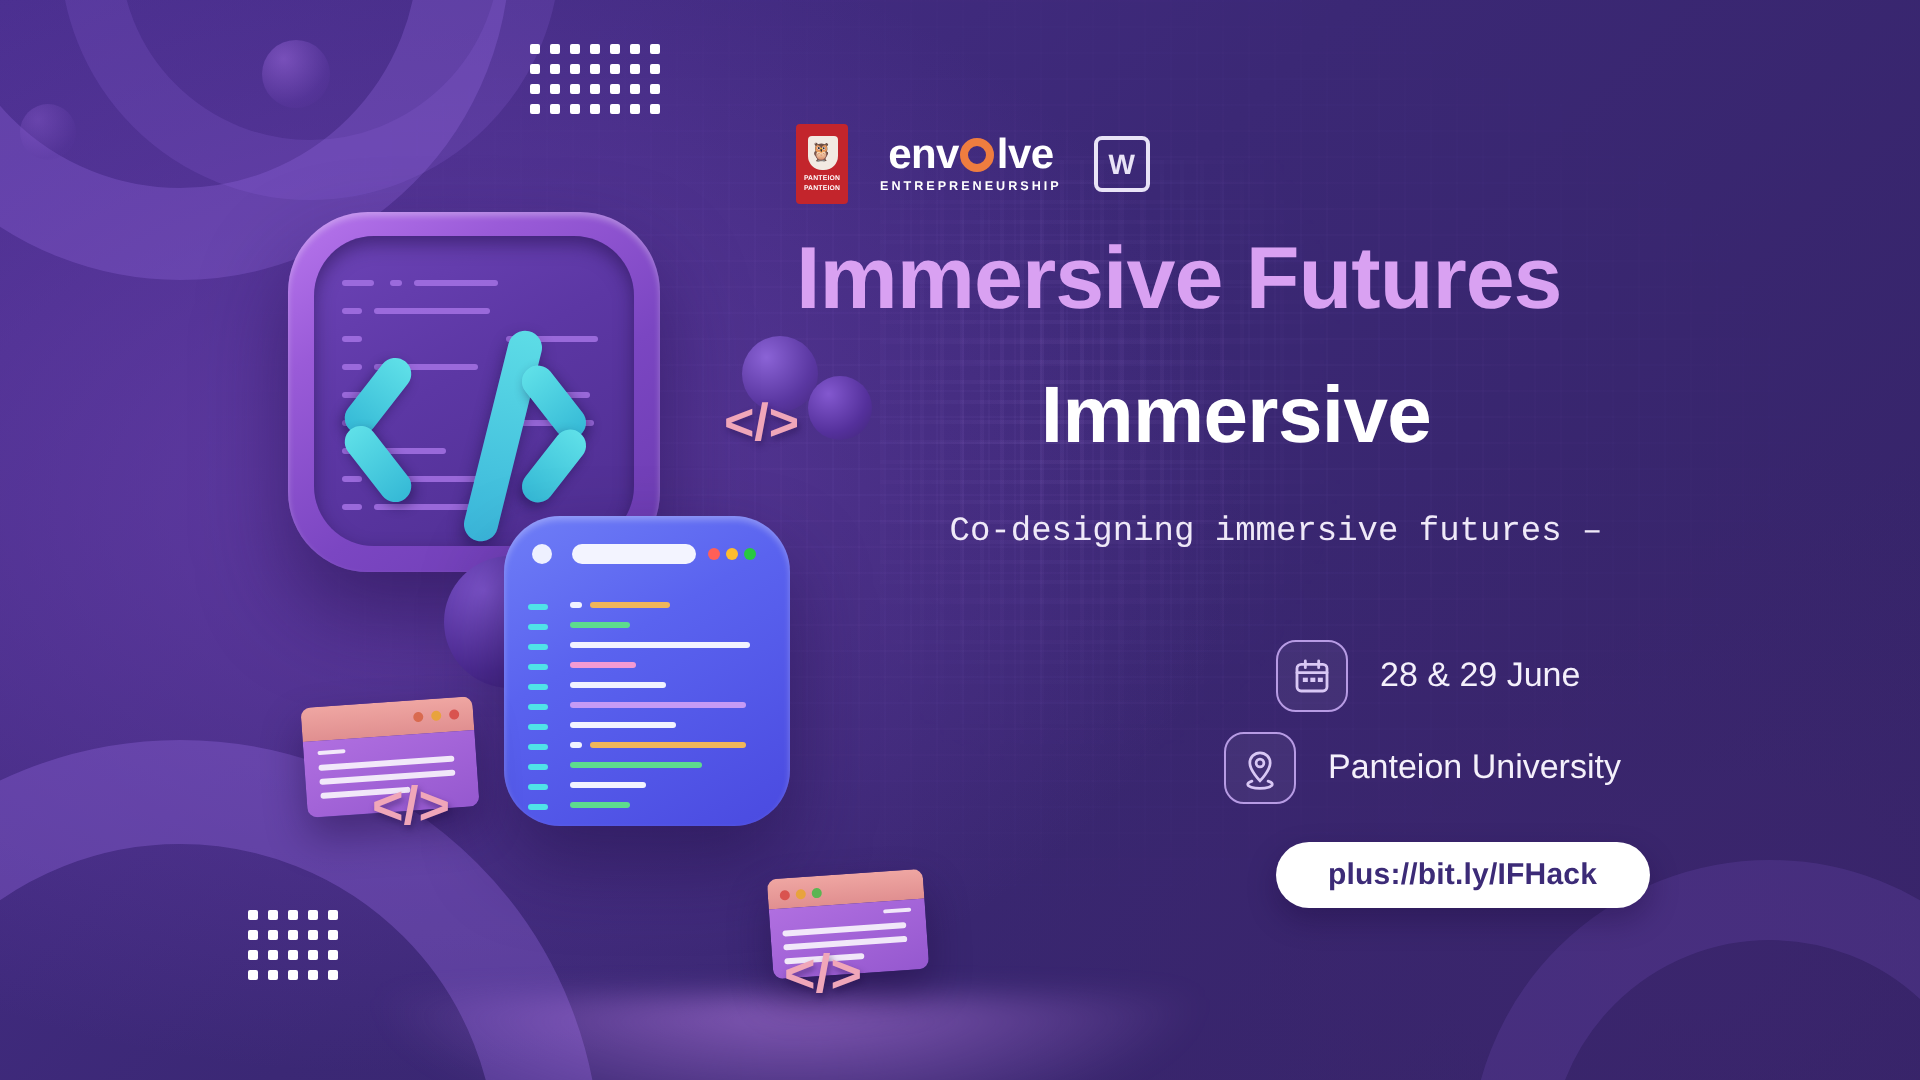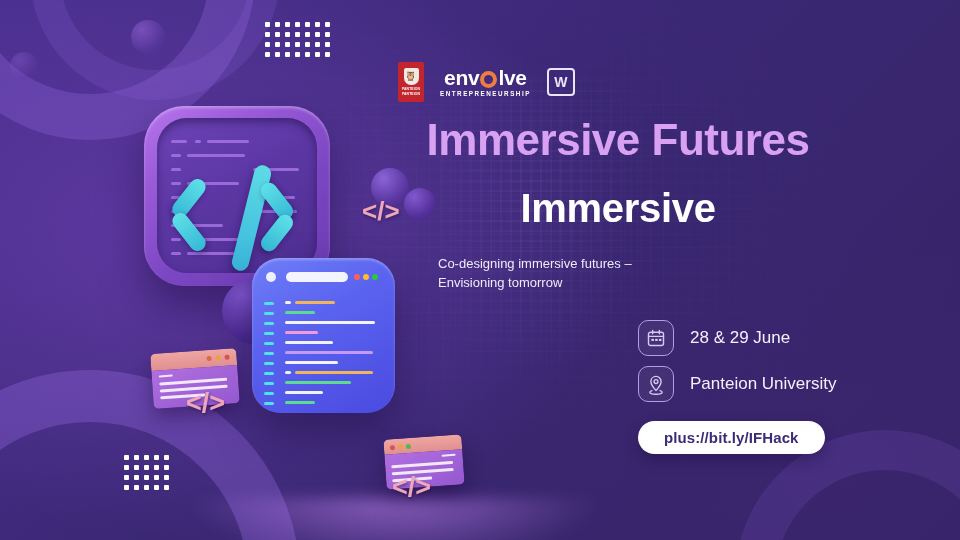--- a/index.html
+++ b/index.html
@@ -152,55 +152,55 @@
   .creative-plus-word { font-size:12px; font-weight:700; color:#c07ae8; letter-spacing:0; }
 
   .logo-panteion { width:26px; height:40px; background:#c3252c; border-radius:2px;
     display:flex; flex-direction:column; align-items:center; justify-content:center; gap:2px; padding:3px 1px; }
   .shield { width:15px; height:17px; background:#f2eae2; position:relative;
     border-radius:2px 2px 7px 7px; display:flex; align-items:center; justify-content:center; }
   .shield-owl { font-size:9px; line-height:1; color:#c3252c; }
   .panteion-txt { font-size:3.4px; color:#ffffff; font-weight:700; line-height:1.35; text-align:center; letter-spacing:.1px; }
 
   .logo-envolve { display:flex; flex-direction:column; align-items:center; }
-  .env-word { font-size:21px; font-weight:700; color:#ffffff; line-height:1; letter-spacing:-.3px; display:flex; align-items:flex-end; }
+  .env-word { font-size:21px; font-weight:700; color:#ffffff; line-height:1; letter-spacing:-.3px; display:flex; align-items:center; }
   .env-o { display:inline-block; width:17px; height:17px; border-radius:50%;
     border:4px solid #ef7d3f; margin:0 1px; background:transparent; }
   .env-sub { font-size:6.3px; font-weight:700; color:#ffffff; letter-spacing:1.5px; margin-top:2px; }
 
   .logo-welead { display:flex; align-items:center; gap:9px; }
   .wl-box { width:28px; height:28px; border:2.5px solid #e9e4f7; border-radius:4px;
     display:flex; align-items:center; justify-content:center; }
   .wl-w { font-size:14px; font-weight:700; color:#e9e4f7; line-height:1; }
   .wl-word { font-size:24px; font-weight:700; color:#eee9fb; letter-spacing:.5px; }
 
   .title1 {
     position:absolute; left:398px; top:118px; width:440px;
     font-size:44px; font-weight:700; color:#d9a1f2; letter-spacing:-.5px; line-height:1;
-    text-align:center;
+    text-align:left;
   }
   .title2 {
     position:absolute; left:398px; top:188px; width:440px;
     font-size:40px; font-weight:700; color:#ffffff; letter-spacing:-.3px; line-height:1;
     text-align:center;
   }
   .tagline {
     position:absolute; left:438px; top:255px; width:400px;
-    font-size:13px; color:#efe9f8; line-height:1.45; text-align:left;
+    font-size:17px; color:#efe9f8; line-height:1.45; text-align:center;font-family:Liberation Mono, monospace;
   }
 
   .info-row { position:absolute; display:flex; align-items:center; gap:16px; }
   .info-icon {
     width:36px; height:36px; border-radius:10px; border:1.6px solid #b79be4;
     background:rgba(255,255,255,.05);
     display:flex; align-items:center; justify-content:center; flex:none;
   }
   .info-text { font-size:17px; color:#f4f0fb; }
   #row-date { left:638px; top:320px; }
-  #row-venue { left:638px; top:366px; }
+  #row-venue { left:612px; top:366px; }
 
   .url-btn {
     position:absolute; left:638px; top:421px; height:33px; padding:0 26px;
     background:#ffffff; border-radius:18px;
     display:flex; align-items:center; justify-content:center;
     box-shadow:0 6px 14px rgba(25,10,60,.35);
     font-size:15px; font-weight:700; color:#3c2b77; letter-spacing:.1px;
     cursor:pointer;
   }
 </style>
@@ -400,21 +400,20 @@
       </div>
     </div>
 
   </div>
 
   <div class="title1">Immersive Futures</div>
   <div class="title2">Immersive</div>
 
   <div class="tagline">
     <div>Co-designing immersive futures –</div>
-    <div>Envisioning tomorrow</div>
   </div>
 
   <div class="info-row" id="row-date">
     <div class="info-icon">
       <svg width="20" height="20" viewBox="0 0 24 24" fill="none" stroke="#d9c8f5" stroke-width="1.7" stroke-linecap="round">
         <rect x="3" y="5" width="18" height="16" rx="2.5"></rect>
         <path d="M3 10h18"></path>
         <path d="M8 3v4M16 3v4"></path>
         <rect x="6.5" y="13" width="3" height="2.6" fill="#d9c8f5" stroke="none"></rect>
         <rect x="11" y="13" width="3" height="2.6" fill="#d9c8f5" stroke="none"></rect>

